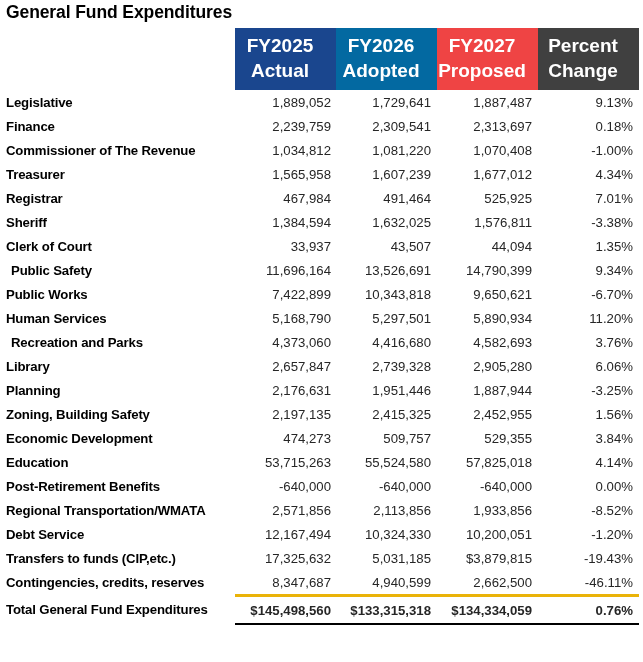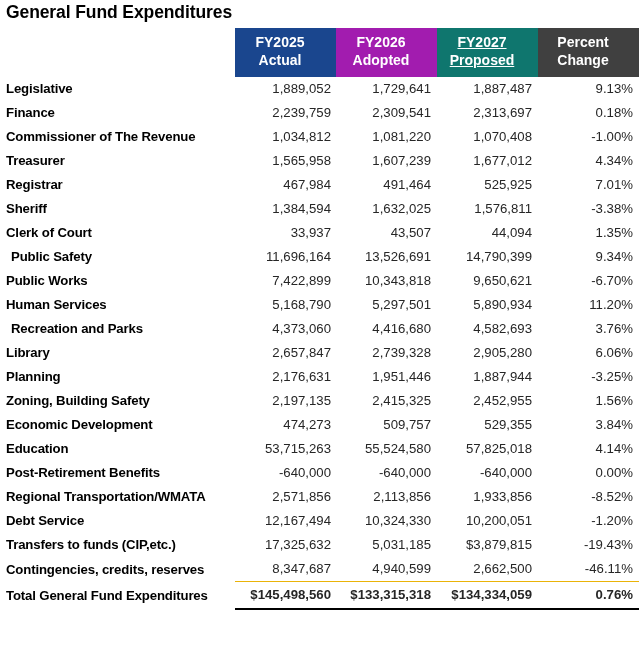--- a/index.html
+++ b/index.html
@@ -42,21 +42,21 @@
     border-collapse: collapse;
     table-layout: fixed;
   }
   #fund-table col.c-label  { width: 235px; }
   #fund-table col.c-num    { width: 101px; }
 
   
   thead th {
     background: #1A468E;
     color: #ffffff;
-    font-size: 14px;
+    font-size: 19px;
     font-weight: bold;
     text-align: center;
     vertical-align: middle;
     padding: 5px 11px 7px 0;
     line-height: 1.32;
     border: none;
   }
   thead th.h-blank {
     background: #ffffff;
     padding: 0;
@@ -92,21 +92,21 @@
   tbody td.num.c2 { padding-right: 6px; }
   tbody td.num.c3 { padding-right: 6px; }
   tbody td.num.c4 { padding-right: 6px; }
 
   
   tbody tr.total-row td {
     font-weight: bold;
     height: 26px;
   }
   tbody tr.total-row td.num {
-    border-top: 1px solid #eab308;
+    border-top: 3px solid #eab308;
     border-bottom: 2.5px solid #000000;
   }
   tbody tr.total-row td.lbl {
     border-top: none;
     border-bottom: none;
   }
 </style>
 </head>
 <body>
 
@@ -122,25 +122,25 @@
       <col class="c-num">
       <col class="c-num">
     </colgroup>
     <thead>
       <tr>
         <th class="h-blank"></th>
         <th style="background: rgb(26, 70, 142); color: rgb(255, 255, 255);">
           <span class="h-l1">FY2025</span>
           <span class="h-l2">Actual</span>
         </th>
-        <th style="background: #a21caf; color: rgb(255, 255, 255);">
+        <th style="background: #0369a1; color: rgb(255, 255, 255);">
           <span class="h-l1">FY2026</span>
           <span class="h-l2">Adopted</span>
         </th>
-        <th style="background: #0f766e; color: rgb(255, 255, 255); text-decoration: underline;">
+        <th style="background: #ef4444; color: rgb(255, 255, 255);">
           <span class="h-l1">FY2027</span>
           <span class="h-l2">Proposed</span>
         </th>
         <th style="background: #404040; color: rgb(255, 255, 255);">
           <span class="h-l1">Percent</span>
           <span class="h-l2">Change</span>
         </th>
       </tr>
     </thead>
     <tbody id="table-body">

